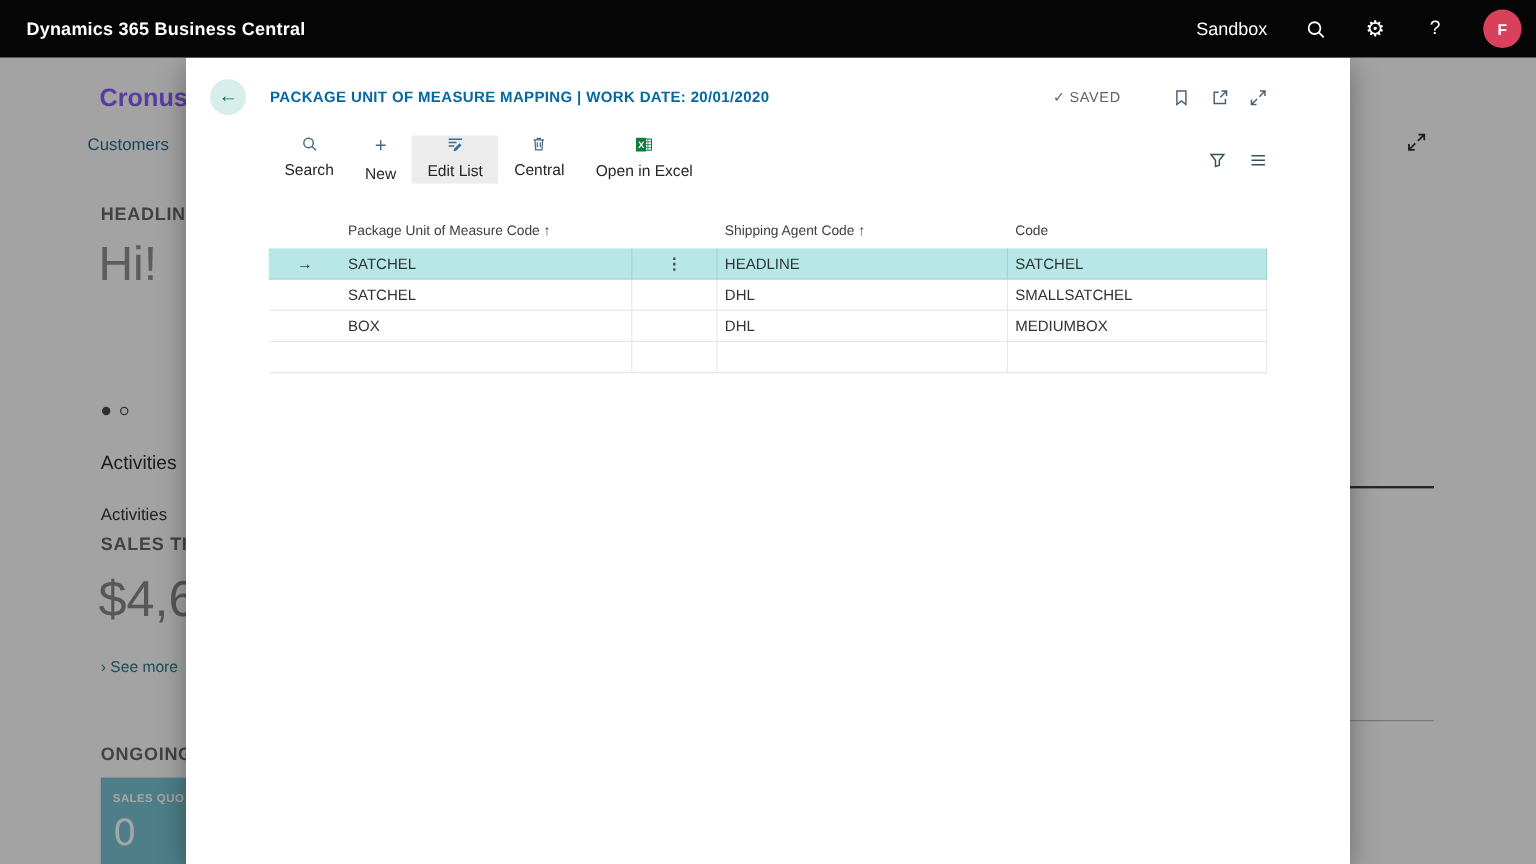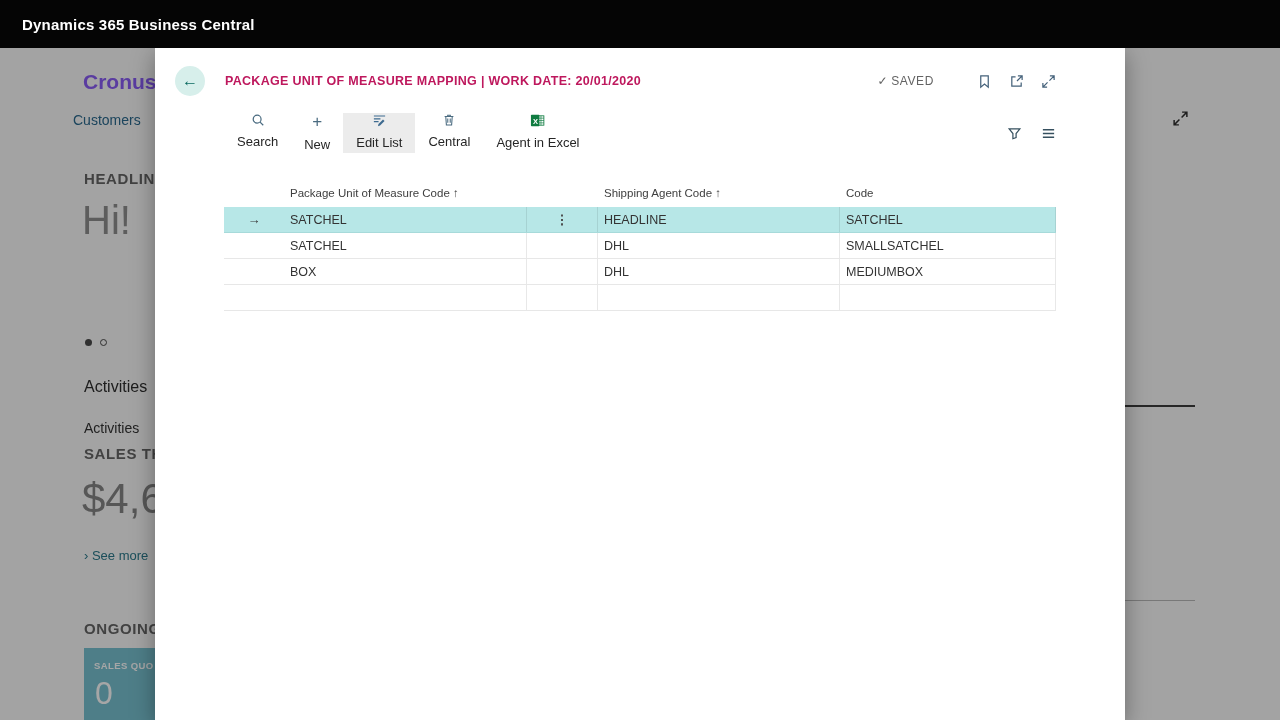--- a/index.html
+++ b/index.html
@@ -46,21 +46,21 @@
   .overlay { position:absolute; inset:0; background:rgba(0,0,0,.35); z-index:10; }
 
   
   .dialog { position:absolute; top:0; left:155px; width:970px; height:672px; background:#fff;
             z-index:20; box-shadow:0 6px 22px rgba(0,0,0,.35); }
 
   .dlg-header { display:flex; align-items:center; padding:18px 69px 0 20px; }
   .back-btn { width:30px; height:30px; border-radius:50%; background:#d7efeb; color:#0a6a60;
               font-size:16px; display:flex; align-items:center; justify-content:center;
               cursor:pointer; flex:0 0 auto; }
-  .dlg-title { margin-left:20px; font-size:12.5px; font-weight:700; color:#be185d; letter-spacing:.3px; }
+  .dlg-title { margin-left:20px; font-size:12.5px; font-weight:700; color:#0369a1; letter-spacing:.3px; }
   .dlg-header-right { margin-left:auto; display:flex; align-items:center; gap:16px; }
   .saved { color:#636363; font-size:12px; letter-spacing:.6px; display:flex; align-items:center; gap:3px; margin-right:26px; }
   .hdr-icon { width:16px; height:16px; color:#44617a; cursor:pointer; display:flex; align-items:center; justify-content:center; }
 
   .dlg-toolbar { display:flex; align-items:center; height:40px; margin:17px 69px 0 69px; }
   .tb-item { display:flex; align-items:center; gap:7px; padding:0 13px; height:40px;
              font-size:13px; color:#262626; cursor:pointer;flex-direction:column; }
   .tb-item.active { background:#ececec; }
   .tb-item .ic { color:#4a6b80; display:flex; align-items:center; }
   .tb-plus { font-size:17px; color:#4a6b80; line-height:1; }
@@ -80,20 +80,32 @@
   .sel-cell { justify-content:center; color:#3a3a3a; font-size:13px; }
   .opts-cell { justify-content:center; color:#474747; font-size:13px; font-weight:700; cursor:pointer; }
 </style>
 </head>
 <body>
 
 <div class="screen">
 
   <header class="topbar">
     <span class="topbar-title">Dynamics 365 Business Central</span>
+    <div class="topbar-right">
+      <span class="env">Sandbox</span>
+      <span class="tb-icon">
+        <svg width="17" height="17" viewBox="0 0 16 16">
+            <circle cx="7" cy="7" r="4.6" fill="none" stroke="currentColor" stroke-width="1.4"></circle>
+            <line x1="10.5" y1="10.5" x2="14.2" y2="14.2" stroke="currentColor" stroke-width="1.4"></line>
+          </svg>
+      </span>
+      <span class="tb-icon">⚙</span>
+      <span class="tb-icon" style="font-size:16px;font-weight:400;">?</span>
+      <span class="avatar">F</span>
+    </div>
   </header>
 
   <div class="workspace">
 
     <span class="bg-item bg-company">Cronus</span>
     <span class="bg-item bg-nav">Customers</span>
     <span class="bg-item bg-caps bg-headline-label">HEADLINE</span>
     <span class="bg-item bg-greeting">Hi!</span>
     <span class="bg-item bg-dots">
       <span class="dot dot-filled"></span>
@@ -183,21 +195,21 @@
         </span>
         <span class="tb-item">
           <span class="ic">
             <svg width="15" height="15" viewBox="0 0 16 16">
                 <rect x="8.6" y="3" width="6.2" height="10" fill="#fff" stroke="#107c41" stroke-width="0.9"></rect>
                 <path d="M8.6 5.5h6.2M8.6 8h6.2M8.6 10.5h6.2M11.7 3v10" stroke="#107c41" stroke-width="0.7"></path>
                 <rect x="1" y="1.8" width="9" height="12.4" rx="0.8" fill="#107c41"></rect>
                 <text x="3.1" y="11.2" font-size="8" font-weight="bold" fill="#fff">X</text>
               </svg>
           </span>
-          <span>Agent in Excel</span>
+          <span>Open in Excel</span>
         </span>
         <span class="tb-spacer"></span>
         <span class="tb-iconbtn">
           <svg width="15" height="15" viewBox="0 0 16 16" fill="none" stroke="currentColor" stroke-width="1.3">
               <path d="M2.3 3h11.4L9.7 8v4.4l-3.4 1.2V8L2.3 3z"></path>
             </svg>
         </span>
         <span class="tb-iconbtn">
           <svg width="15" height="15" viewBox="0 0 16 16" stroke="currentColor" stroke-width="1.4">
               <path d="M2 4h12M2 8h12M2 12h12"></path>

